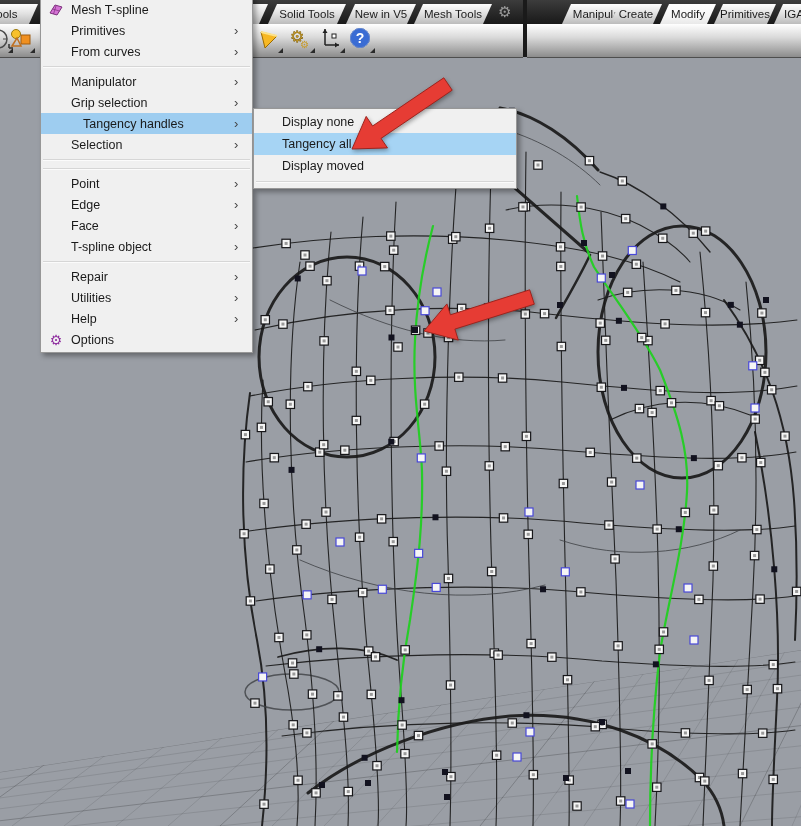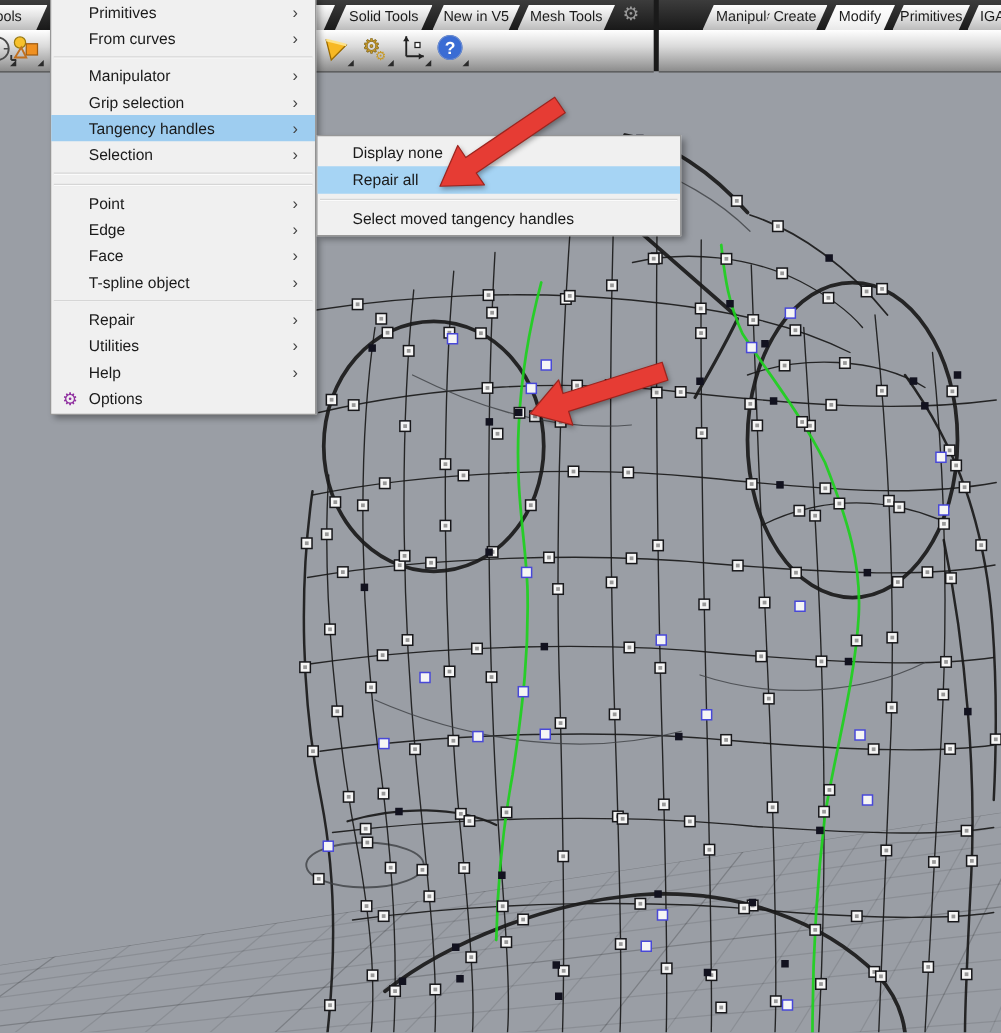--- a/index.html
+++ b/index.html
@@ -30,24 +30,24 @@
   .icell{position:absolute;top:2px;width:28px;height:28px;}
   .icell .fly{position:absolute;right:1px;bottom:1px;width:0;height:0;
       border-left:5px solid transparent;border-bottom:5px solid #2a2a2a;}
   #strip-gear{position:absolute;left:498px;top:2px;font-size:15px;color:#9a9a9a;line-height:20px;}
 
   
   .menu{position:absolute;background:#f0f0f0;border:1px solid #979797;
         box-shadow:3px 3px 5px rgba(0,0,0,.35);box-sizing:border-box;
         padding:2px 0;font-size:12.5px;color:#1a1a1a;}
   #context-menu{left:40px;top:-4px;width:213px;z-index:10;}
-  #tangency-submenu{left:253px;top:108px;width:292px;z-index:11;}
+  #tangency-submenu{left:253px;top:108px;width:264px;z-index:11;}
   .menu-item{display:flex;align-items:center;height:21px;cursor:default;}
   #tangency-submenu .menu-item{height:22px;}
-  .menu-item.hl{background:#9ecdf0;}
+  .menu-item.hl{background:#9ecdf0;gap:12px;}
   #tangency-submenu .menu-item.hl{background:#a6d4f4;}
   .mi-icon{width:30px;flex:0 0 30px;display:flex;justify-content:center;align-items:center;}
   .mi-label{flex:1 1 auto;white-space:nowrap;}
   #tangency-submenu .mi-label{padding-left:28px;}
   .mi-chev{flex:0 0 18px;color:#444;font-size:13px;text-align:left;}
   .menu-sep{height:9px;display:flex;align-items:center;padding:0 2px;}
   .menu-sep div{height:1px;width:100%;background:#d6d6d6;border-bottom:1px solid #fbfbfb;}
   .gear-glyph{color:#9030a0;font-size:14px;line-height:14px;}
 
   
@@ -590,20 +590,30 @@
             <circle cx="12" cy="12" r="9.5" fill="none" stroke="#89aef0" stroke-width="1" opacity=".7"></circle>
             <text x="12" y="17" font-size="14" font-weight="bold" fill="#fff" text-anchor="middle">?</text>
           </svg><div class="fly"></div></div>
       </div>
   <div id="iconrow-right"></div>
   <div id="group-divider"></div>
 </div>
 
 <div id="context-menu" class="menu">
       <div class="menu-item">
+        <span class="mi-icon">
+          <svg width="16" height="16" viewBox="0 0 16 16">
+            <path d="M2,11 L7,3 L14,5 L9,13 Z" fill="#d573d5" stroke="#7c2f7c"></path>
+            <path d="M4.5,7 L11.5,9 M8,4 L5.5,12" stroke="#7c2f7c" stroke-width=".7"></path>
+          </svg>
+        </span>
+        <span class="mi-label">Mesh T-spline</span>
+        <span class="mi-chev"></span>
+      </div>
+      <div class="menu-item">
         <span class="mi-icon"></span>
         <span class="mi-label">Primitives</span>
         <span class="mi-chev">›</span>
       </div>
       <div class="menu-item">
         <span class="mi-icon"></span>
         <span class="mi-label">From curves</span>
         <span class="mi-chev">›</span>
       </div>
       <div class="menu-sep">
@@ -680,29 +690,29 @@
         <span class="mi-label">Options</span>
         <span class="mi-chev"></span>
       </div>
     </div>
 <div id="tangency-submenu" class="menu">
       <div class="menu-item">
         <span class="mi-label">Display none</span>
         <span class="mi-chev"></span>
       </div>
       <div class="menu-item hl">
-        <span class="mi-label">Repair all</span>
+        <span class="mi-label">Tangency all</span>
+        <span class="mi-chev"></span>
+      </div>
+      <div class="menu-item">
+        <span class="mi-label">Display moved</span>
         <span class="mi-chev"></span>
       </div>
       <div class="menu-sep">
         <div></div>
-      </div>
-      <div class="menu-item">
-        <span class="mi-label">Select moved tangency handles</span>
-        <span class="mi-chev"></span>
       </div>
     </div>
 
 <svg id="overlay" xmlns="http://www.w3.org/2000/svg" viewBox="0 0 801 826" width="801" height="826">
       <polygon points="352.0,149.0 387.5,147.9 381.0,138.4 452.2,90.2 443.8,77.8 372.6,126.0 366.2,116.4" fill="#e63c34" stroke="#9c241e" stroke-width="1" stroke-linejoin="round" style="filter: drop-shadow(rgba(0, 0, 0, 0.35) 1px 2px 2px);"></polygon>
       <polygon points="424.0,331.0 458.3,340.1 454.9,329.1 534.3,304.2 529.7,289.8 450.4,314.8 446.9,303.9" fill="#e63c34" stroke="#9c241e" stroke-width="1" stroke-linejoin="round" style="filter: drop-shadow(rgba(0, 0, 0, 0.35) 1px 2px 2px);"></polygon>
     </svg>
 
 </div>
 

